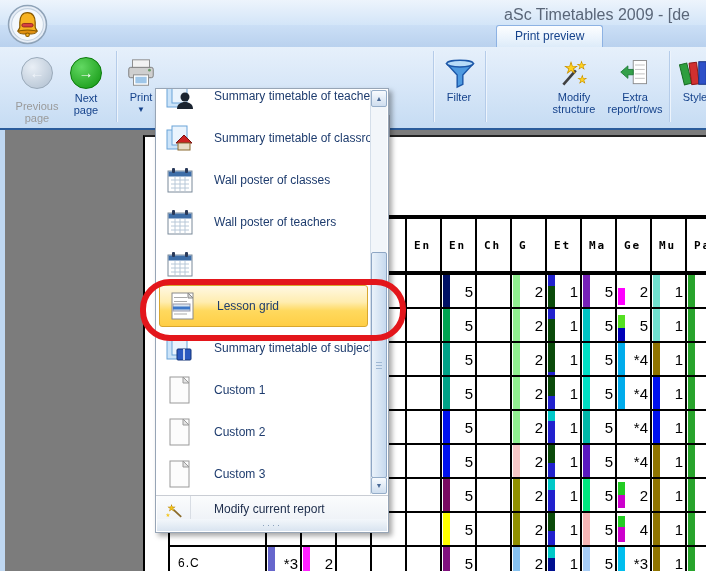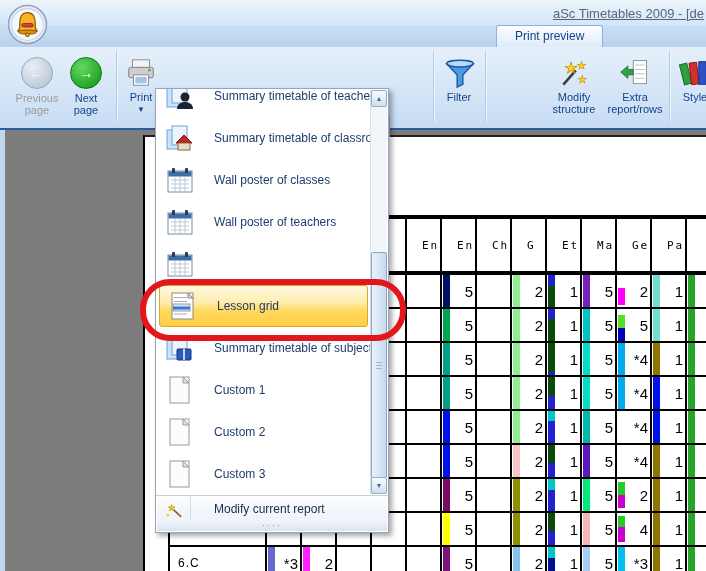--- a/index.html
+++ b/index.html
@@ -1,64 +1,64 @@
 <!DOCTYPE html>
 <html><head>
 <meta charset="utf-8">
 <style>
   html,body{margin:0;padding:0;}
   body{width:706px;height:571px;position:relative;overflow:hidden;
        font-family:"Liberation Sans",sans-serif;background:#7C7C7C;}
   
   .titlebar{position:absolute;left:0;top:0;width:706px;height:25px;
     background:linear-gradient(#EDF4FC,#D3E5F8);}
-  .title{position:absolute;right:2px;top:6px;font-size:13px;color:#5A6678;white-space:nowrap;text-decoration:underline;}
+  .title{position:absolute;right:16px;top:6px;font-size:16px;color:#5A6678;white-space:nowrap;}
   .app-button{position:absolute;left:7px;top:4px;width:41px;height:41px;z-index:40;}
   .tabrow{position:absolute;left:0;top:25px;width:706px;height:22px;
     background:linear-gradient(#CBDFF6,#B9D1EE);}
   .menu{position:absolute;left:52px;top:0;height:22px;display:flex;align-items:center;}
   .menu-item{padding:0 14px;font-size:12px;color:#15428B;cursor:default;}
   .menu-item.bold{font-weight:bold;}
   .tab-active{margin-left:8px;padding:0 18px;height:21px;line-height:21px;font-size:12px;color:#15428B;
     background:linear-gradient(#FDFEFF,#EAF3FC 60%,#DDEBF9);
     border:1px solid #8DB2E3;border-bottom:none;border-radius:3px 3px 0 0;}
   
   .ribbon{position:absolute;left:0;top:47px;width:706px;height:81px;
     background:linear-gradient(#E6F0FB,#D8E7F8 45%,#C6DCF3);
     border-bottom:2px solid #2B5C9B;box-sizing:content-box;z-index:5;}
   .sep{position:absolute;top:4px;bottom:6px;width:1px;background:#B5CCE9;border-right:1px solid #EDF4FC;}
   .rbtn{position:absolute;display:flex;flex-direction:column;align-items:center;
     font-size:11px;color:#15428B;text-align:center;line-height:12px;cursor:pointer;}
   .rbtn .ico{width:32px;height:32px;margin-bottom:2px;}
   .circle{width:30px;height:30px;border-radius:50%;display:flex;align-items:center;justify-content:center;
     font-size:15px;font-weight:bold;margin-bottom:3px;}
   .prev .circle{background:radial-gradient(circle at 35% 30%,#E9EFF6,#AEBECF);color:#EFF4FA;border:1px solid #9AAABA;}
-  .prev .lbl{color:#9A9A9A;}
+  .prev .lbl{color:#9A9A9A;margin-top:8px;}
   .next .circle{background:radial-gradient(circle at 35% 30%,#62D862,#0E930E);color:#fff;border:1px solid #0A7A0A;}
   .drop-caret{font-size:8px;color:#15428B;margin-top:1px;}
   .combo-label{position:absolute;left:165px;top:52px;font-size:12px;color:#15428B;}
   .combo{position:absolute;left:163px;top:68px;width:227px;height:22px;background:#fff;
     border:1px solid #A9B4C4;box-sizing:border-box;display:flex;align-items:center;cursor:pointer;}
   .combo-icon{width:15px;height:15px;margin-left:5px;flex:none;}
   .combo-text{margin-left:9px;font-size:12px;color:#1E3C6E;}
   .combo-btn{position:absolute;right:0;top:0;bottom:0;width:19px;
     background:linear-gradient(#FFE8A8,#FFC63E);border-left:1px solid #D8A020;
     display:flex;align-items:center;justify-content:center;font-size:8px;color:#5A4A00;}
   
   .workspace{position:absolute;left:0;top:130px;width:706px;height:441px;background:#7C7C7C;
     border-left:5px solid #BFD7F1;box-sizing:border-box;}
   .page{position:absolute;left:143px;top:135px;width:563px;height:436px;background:#fff;
     border-left:2px solid #000;border-top:2px solid #222;overflow:hidden;z-index:1;}
   .tbl{position:absolute;left:23px;top:78px;width:553px;border-top:4px solid #000;border-left:2px solid #000;}
   .hrow{display:flex;height:52px;border-bottom:4px solid #000;}
   .trow{display:flex;height:32px;border-bottom:2px solid #000;}
   .tc{position:relative;width:35px;flex:none;border-right:2px solid #000;box-sizing:border-box;}
   .tc.cls{width:97px;}
-  .hc{display:flex;align-items:center;padding-left:15px;box-sizing:border-box;
-    font-family:"DejaVu Sans Mono",monospace;font-size:11px;letter-spacing:2px;color:#000;}
+  .hc{display:flex;align-items:center;padding-left:7px;box-sizing:border-box;
+    font-family:"DejaVu Sans Mono",monospace;font-size:11px;letter-spacing:2px;color:#000;font-weight:bold;}
   .cell-v{position:absolute;right:2px;top:0;height:100%;display:flex;align-items:center;
     font-size:15px;color:#000;}
   .bar-seg{position:absolute;left:1px;width:7px;}
   .cls-label{position:absolute;left:8px;top:0;height:100%;display:flex;align-items:center;
     font-size:12px;letter-spacing:1px;color:#000;}
   
   .popup{position:absolute;left:155px;top:88px;width:234px;height:445px;background:#fff;
     border:1px solid #97A5B6;box-sizing:border-box;box-shadow:3px 3px 5px rgba(0,0,0,.35);z-index:10;}
   .dd-item{position:absolute;left:1px;width:213px;overflow:hidden;cursor:pointer;box-sizing:border-box;}
   .dd-inner{position:relative;height:42px;display:flex;align-items:center;}
@@ -215,20 +215,21 @@
         <div class="tc hc"></div>
         <div class="tc hc"></div>
         <div class="tc hc"></div>
         <div class="tc hc">En</div>
         <div class="tc hc">En</div>
         <div class="tc hc">Ch</div>
         <div class="tc hc">G</div>
         <div class="tc hc">Et</div>
         <div class="tc hc">Ma</div>
         <div class="tc hc">Ge</div>
+        <div class="tc hc">Mu</div>
         <div class="tc hc">Pa</div>
       </div>
       <div class="trow">
         <div class="tc cls"></div>
         <div class="tc"></div>
         <div class="tc"></div>
         <div class="tc"></div>
         <div class="tc"></div>
         <div class="tc"></div>
         <div class="tc">

